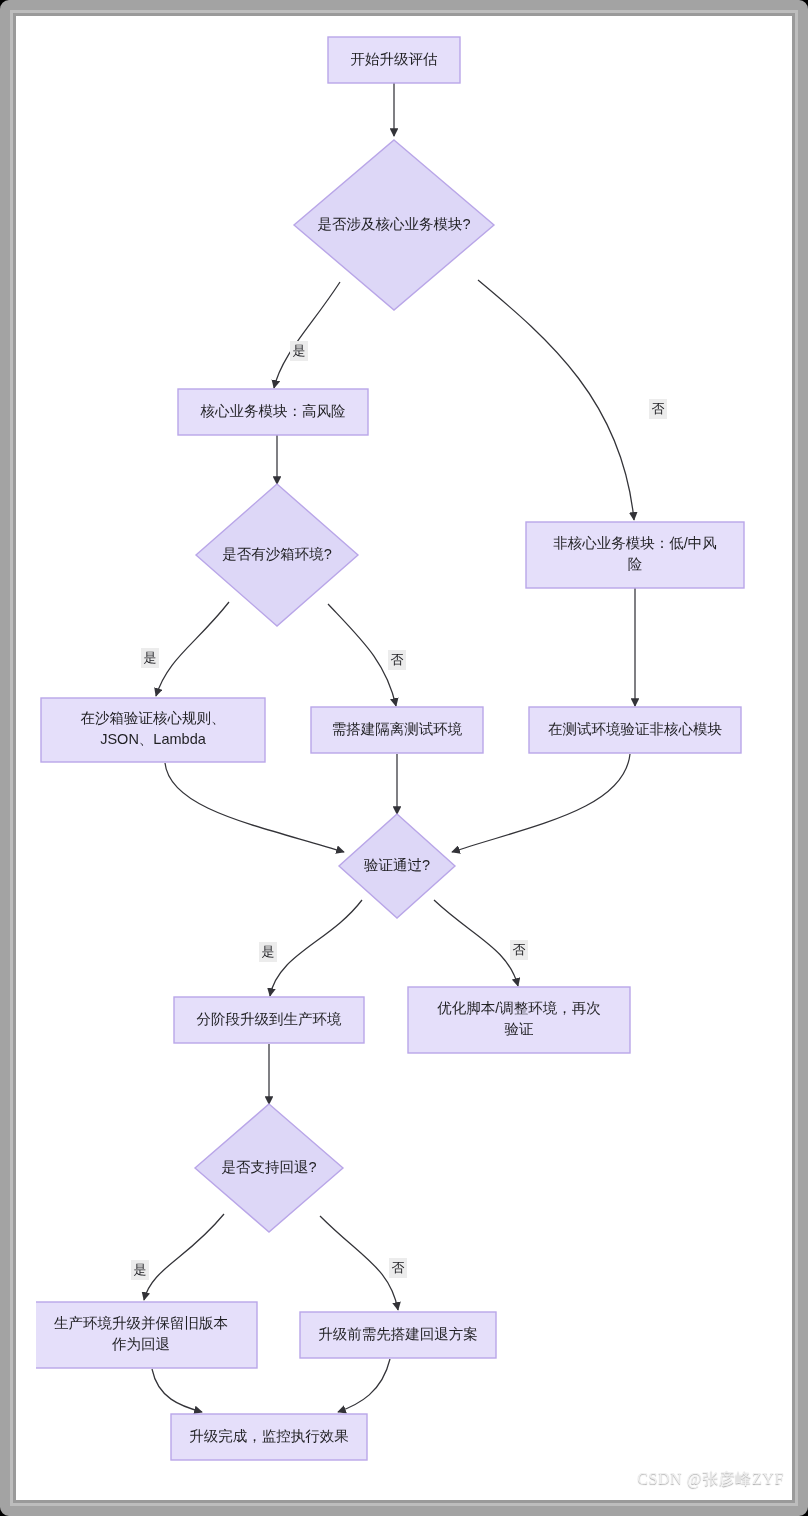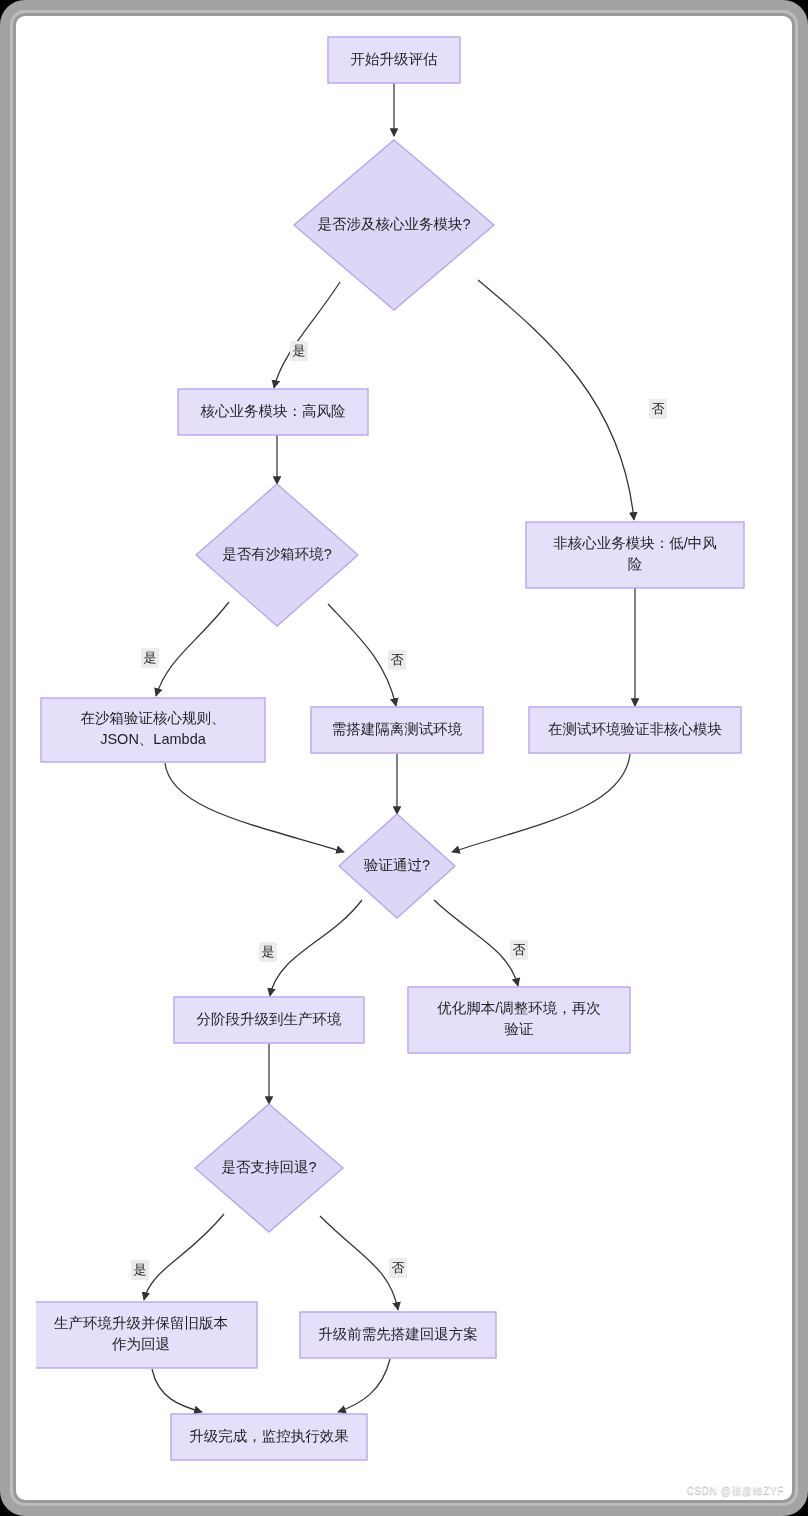--- a/index.html
+++ b/index.html
@@ -14,21 +14,21 @@
     overflow: hidden;
   }
   #device-frame {
     position: absolute;
     left: 0; top: 0;
     width: 808px;
     height: 1516px;
     box-sizing: border-box;
     background: #ffffff;
     border: 10px solid #a3a3a3;
-    border-radius: 25px;
+    border-radius: 9px;
     box-shadow: inset 0 0 0 3px #bdbdbd, inset 0 0 0 6px #9a9a9a;
     overflow: hidden;
   }
   #canvas-area {
     position: absolute;
     left: 26px;
     top: 22px;
     width: 756px;
     height: 1450px;
     background: #ffffff;
@@ -66,23 +66,23 @@
   .edge-label-text {
     font-family: "Liberation Sans", "DejaVu Sans", sans-serif;
     font-size: 13px;
     fill: #222226;
     text-anchor: middle;
     dominant-baseline: middle;
   }
   #watermark {
     position: absolute;
     right: 14px;
-    bottom: 8px;
-    font-family: Liberation Sans, sans-serif;
-    font-size: 10px;
+    bottom: 16px;
+    font-family: Liberation Serif, serif;
+    font-size: 16px;
     color: #efefef;
     letter-spacing: 0.6px;
     text-shadow: 0 1px 1px rgba(0,0,0,0.35);
     white-space: nowrap;
   }
 </style>
 </head>
 <body>
 
 <div id="device-frame">

